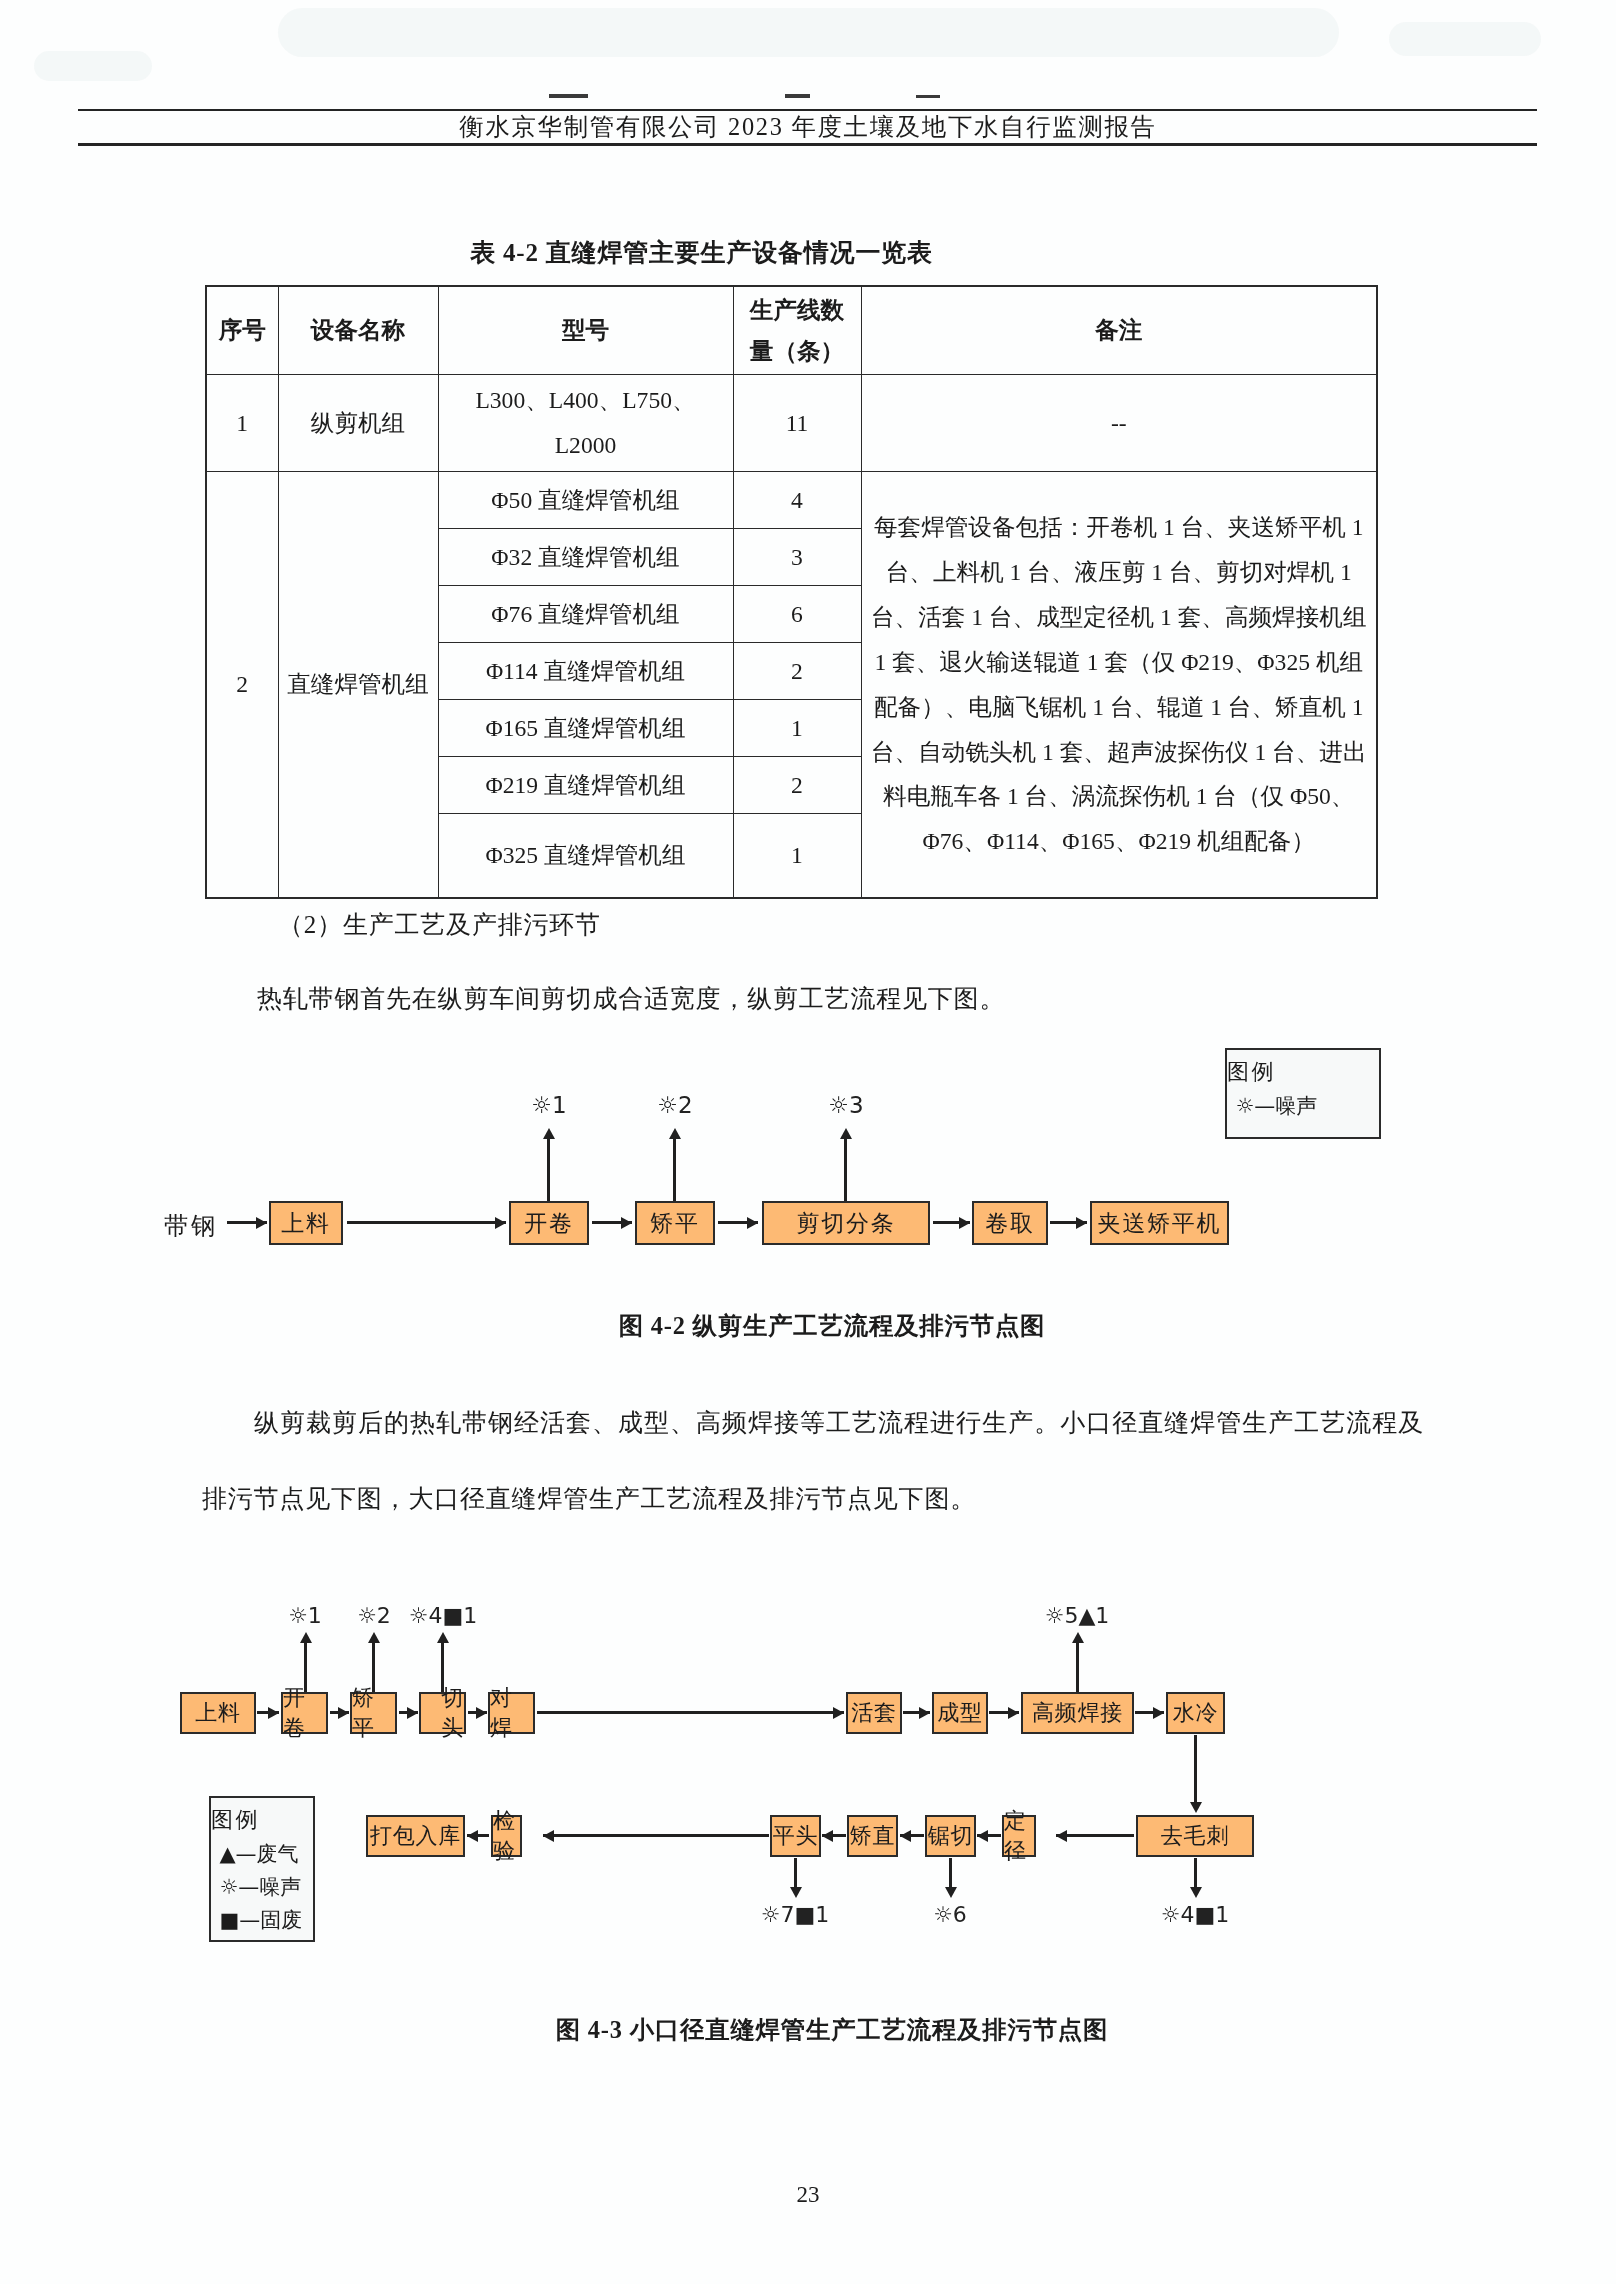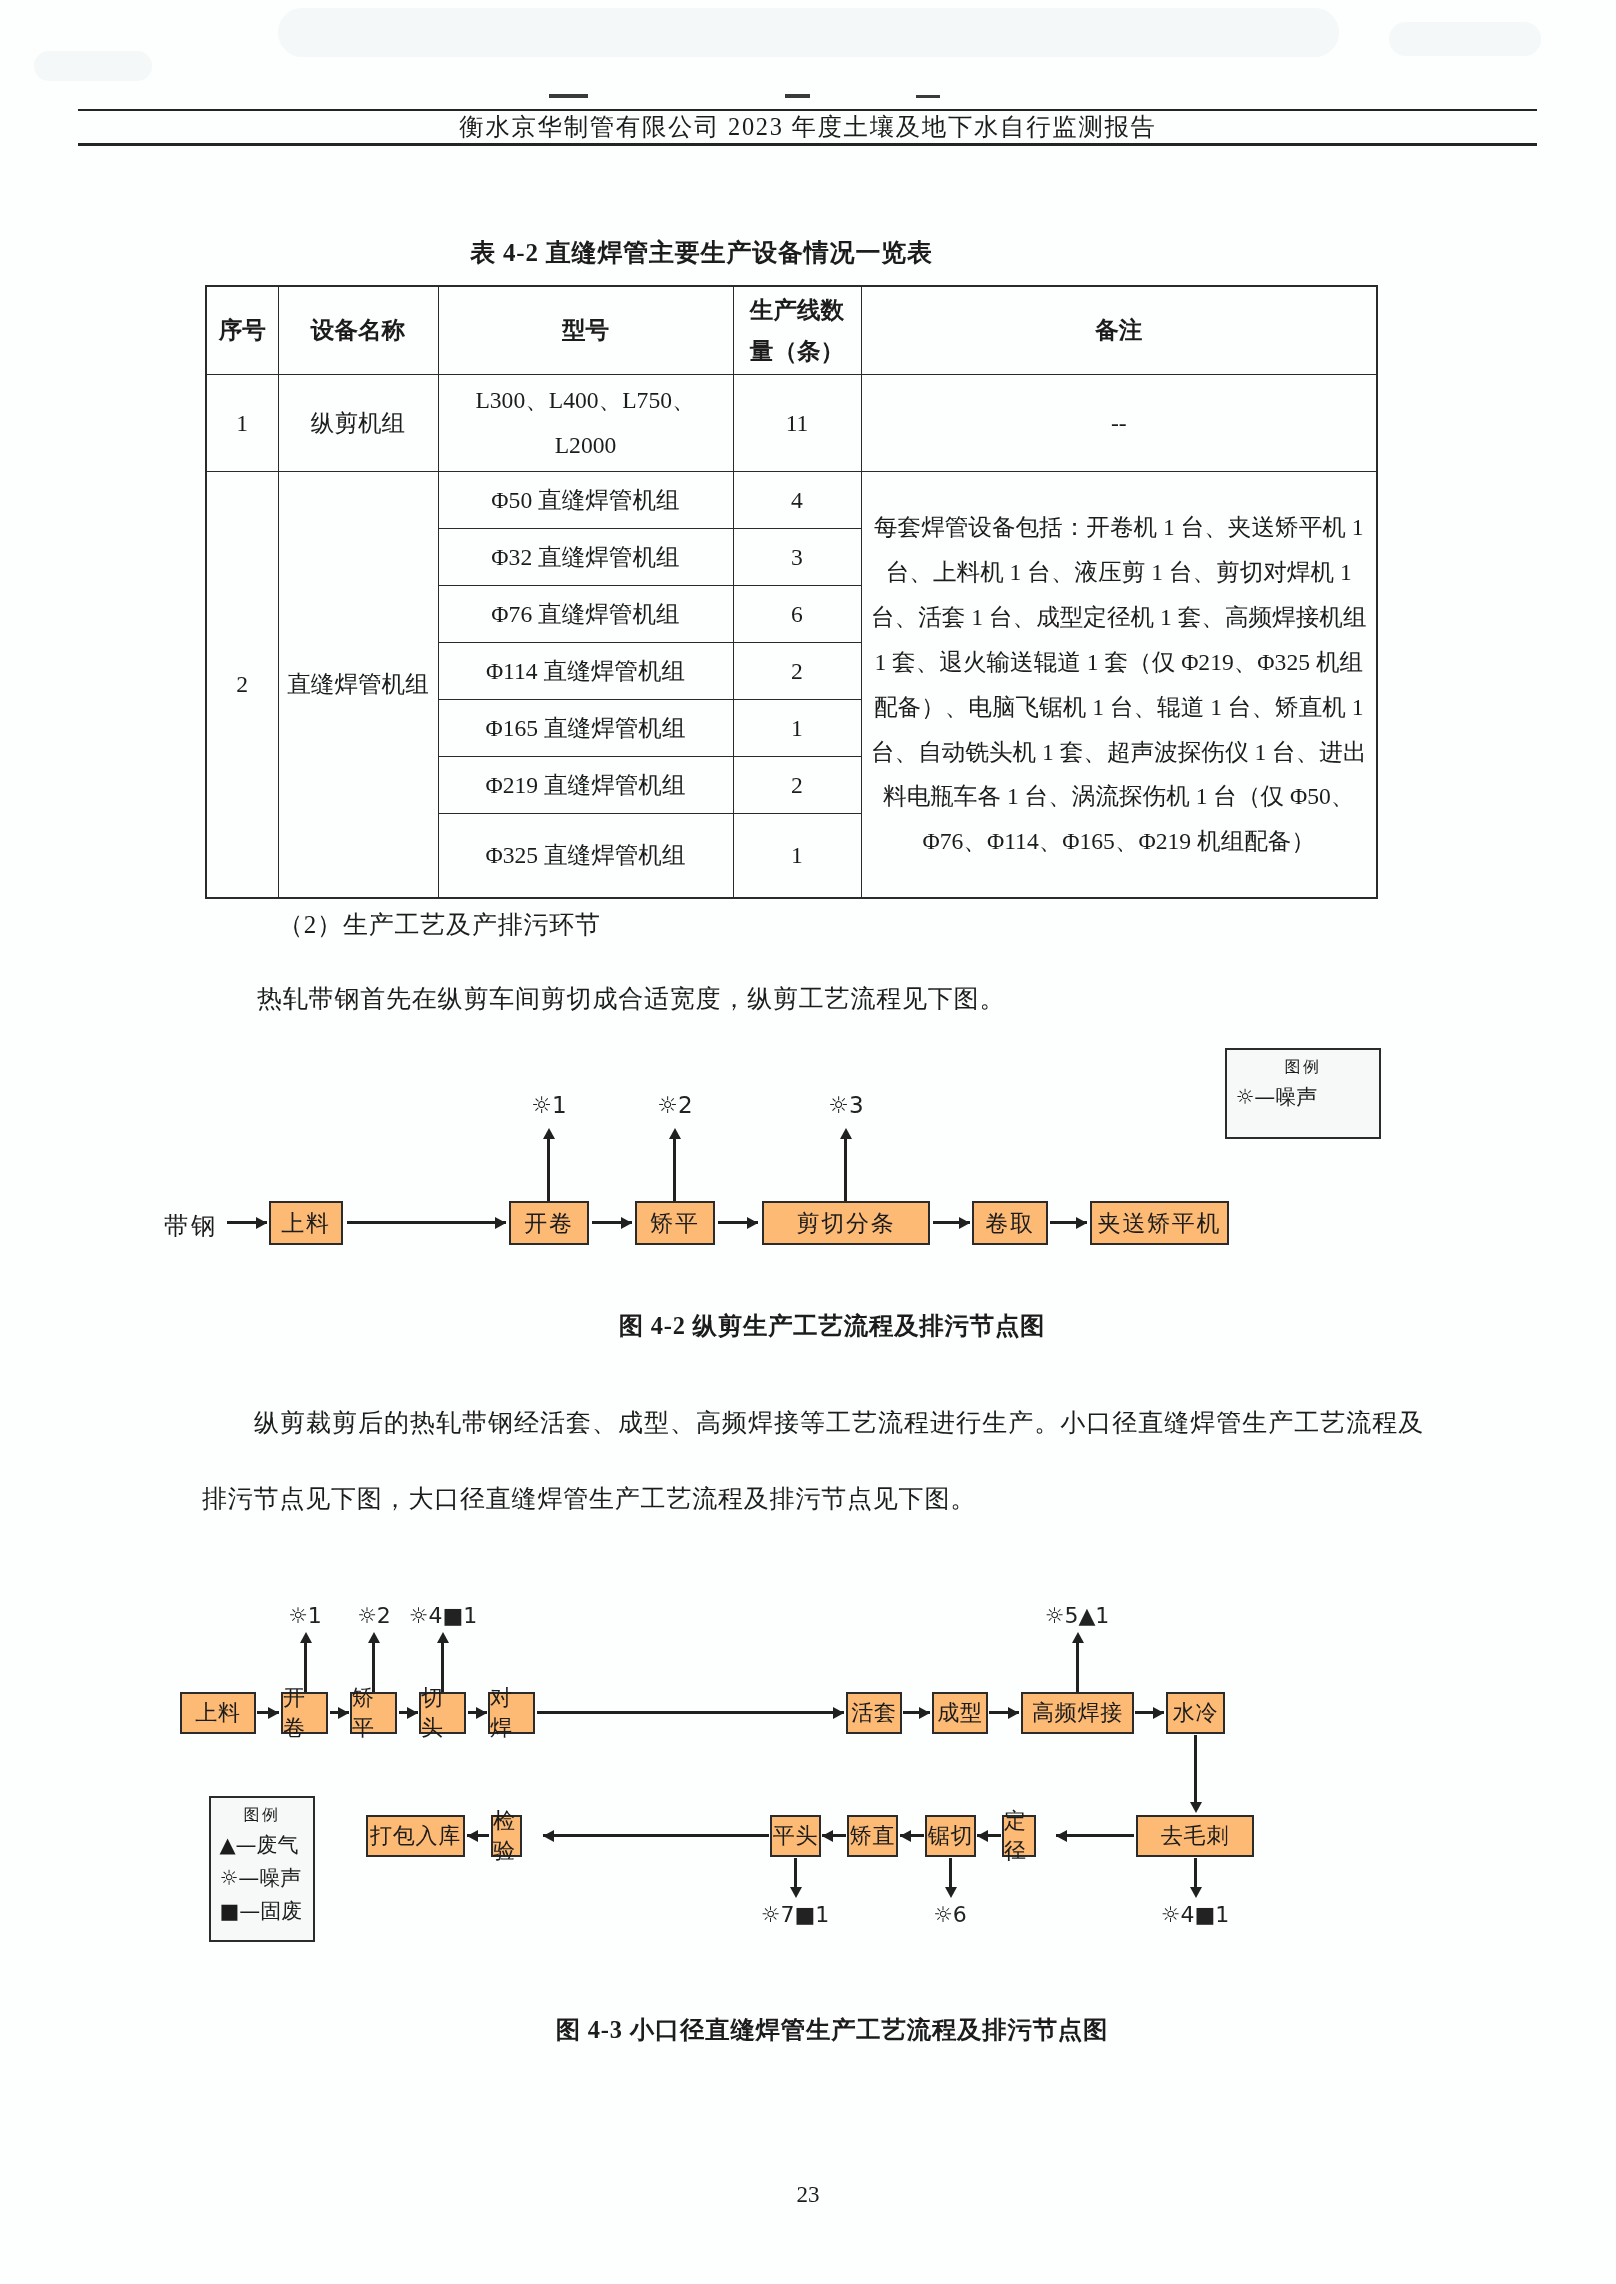--- a/index.html
+++ b/index.html
@@ -41,21 +41,21 @@
         border-right:11.8px solid #202020;border-top:6.7px solid transparent;border-bottom:6.7px solid transparent;}
   .v-line{position:absolute;width:3.4px;background:#202020;}
   .v-line.up::before{content:"";position:absolute;top:-11px;left:50%;transform:translateX(-50%);
         border-bottom:11.8px solid #202020;border-left:6.7px solid transparent;border-right:6.7px solid transparent;}
   .v-line.down::after{content:"";position:absolute;bottom:-11px;left:50%;transform:translateX(-50%);
         border-top:11.8px solid #202020;border-left:6.7px solid transparent;border-right:6.7px solid transparent;}
   .mark{position:absolute;transform:translateX(-50%);white-space:nowrap;font-size:23px;
         font-family:"DejaVu Sans","Liberation Sans",sans-serif;color:#222;}
   .legend{position:absolute;box-sizing:border-box;border:2.5px solid #2b2b2b;background:#f7f9f9;
         font-family:"DejaVu Sans","Liberation Sans",sans-serif;}
-  .legend .lg-title{text-align:center;font-size:16px;font-family:Liberation Mono, monospace;
+  .legend .lg-title{text-align:left;font-size:22px;font-family:Liberation Mono, monospace;
         letter-spacing:2.5px;margin-top:6.7px;}
   .legend .lg-item{font-size:21px;margin:5px 6.7px 0 8.4px;white-space:nowrap;}
   .pagenum{position:absolute;left:0;top:2182px;width:100%;text-align:center;font-size:23px;}
 </style>
 </head>
 <body>
 
 <div class="page">
 
   <div class="smudge" style="left:278px;top:8.4px;width:1061px;height:49px;"></div>
@@ -173,21 +173,21 @@
     <div class="v-line up" style="left:315px;top:54px;height:49px;"></div>
     <div class="mark" style="left:951px;top:13.5px;font-size:22px;">☼5▲1</div>
     <div class="v-line up" style="left:950px;top:54px;height:49px;"></div>
 
     <div class="pbox small" style="left:54px;top:103px;width:76px;">上料</div>
     <div class="h-arrow right" style="left:131px;top:122px;width:22px;"></div>
     <div class="pbox small" style="left:155px;top:103px;width:47px;">开卷</div>
     <div class="h-arrow right" style="left:204px;top:122px;width:18.5px;"></div>
     <div class="pbox small" style="left:224px;top:103px;width:47px;">矫平</div>
     <div class="h-arrow right" style="left:273px;top:122px;width:18.5px;"></div>
-    <div class="pbox small" style="left:293px;top:103px;width:47px;">切头</div>
+    <div class="pbox small" style="left:293px;top:103px;width:47px;text-align:right;">切头</div>
     <div class="h-arrow right" style="left:342px;top:122px;width:18.5px;"></div>
     <div class="pbox small" style="left:362px;top:103px;width:47px;">对焊</div>
     <div class="h-arrow right" style="left:411px;top:122px;width:307px;"></div>
     <div class="pbox small" style="left:720px;top:103px;width:56px;">活套</div>
     <div class="h-arrow right" style="left:777px;top:122px;width:27px;"></div>
     <div class="pbox small" style="left:806px;top:103px;width:56px;">成型</div>
     <div class="h-arrow right" style="left:863px;top:122px;width:30px;"></div>
     <div class="pbox small" style="left:895px;top:103px;width:113px;">高频焊接</div>
     <div class="h-arrow right" style="left:1009px;top:122px;width:29px;"></div>
     <div class="pbox small" style="left:1040px;top:103px;width:59px;">水冷</div>

